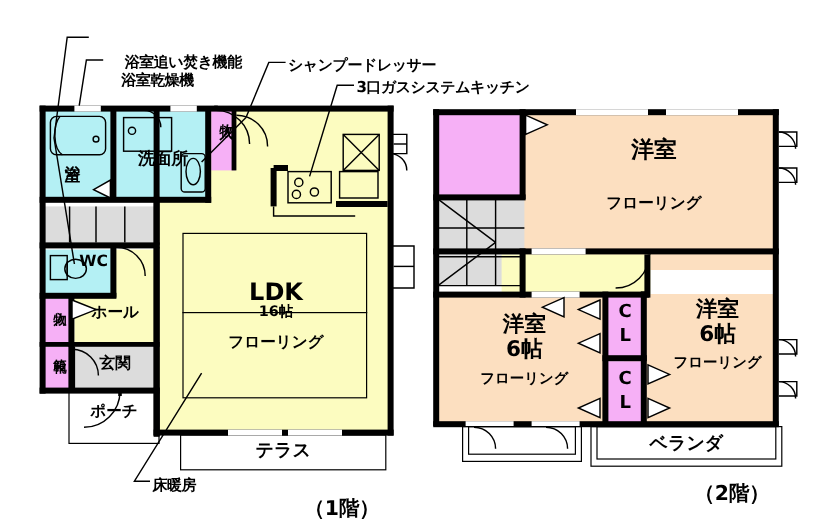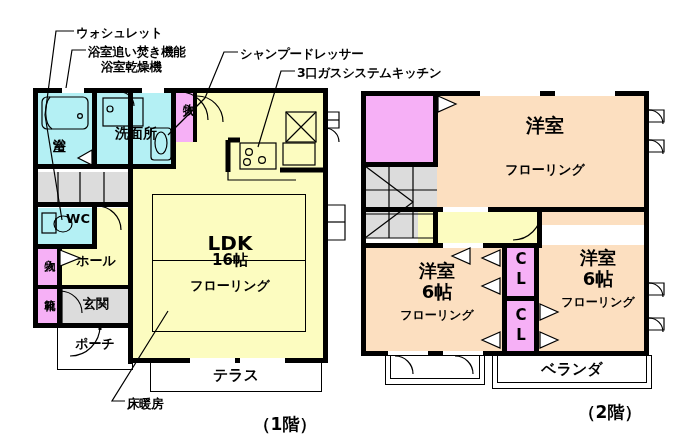--- a/index.html
+++ b/index.html
@@ -26,22 +26,21 @@
   .f-pink{background:#f6b0f6;}
   .f-peach{background:#fcdfc0;}
   .f-gray{background:#dcdcdc;}
   .f-white{background:#ffffff;}
 </style>
 </head>
 <body>
 
 <div id="stage">
 
-  <div class="ann" style="left:76px;top:26px;">ウォシュレット</div>
-  <div class="ann" style="left:88px;top:45px;">浴室追い焚き機能</div>
+  <div class="ann" style="left:104px;top:45px;">浴室追い焚き機能</div>
   <div class="ann" style="left:101px;top:60px;text-align:right;">浴室乾燥機</div>
   <div class="ann" style="left:240px;top:47px;">シャンプードレッサー</div>
   <div class="ann" style="left:297px;top:66px;">3口ガスシステムキッチン</div>
   <div class="ann" style="left:127px;top:397px;">床暖房</div>
 
   <div class="room f-yellow" style="left:130px;top:92px;width:195px;height:270px;"></div>
 
   <div class="room f-yellow" style="left:185px;top:92px;width:140px;height:95px;"></div>
 
   <div class="room f-yellow" style="left:62px;top:243px;width:68px;height:42px;"></div>
@@ -97,21 +96,21 @@
   <div class="lbl v" style="left:40px;top:128px;width:26px;font-size:13px;">浴室</div>
   <div class="lbl" style="left:100px;top:126px;width:72px;font-size:14px;">洗面所</div>
   <div class="lbl v" style="left:178px;top:94px;width:17px;font-size:12px;">物入</div>
   <div class="lbl" style="left:64px;top:212px;width:28px;font-size:13px;line-height:1.0;">WC</div>
   <div class="lbl v" style="left:38px;top:251px;width:17px;font-size:11px;">物入</div>
   <div class="lbl v" style="left:38px;top:291px;width:17px;font-size:11px;">靴箱</div>
   <div class="lbl" style="left:62px;top:254px;width:68px;font-size:13px;">ホール</div>
   <div class="lbl" style="left:62px;top:297px;width:68px;font-size:13px;">玄関</div>
   <div class="lbl" style="left:57px;top:337px;width:76px;font-size:13px;">ポーチ</div>
   <div class="lbl" style="left:175px;top:233px;width:110px;font-size:20px;">LDK</div>
-  <div class="lbl" style="left:175px;top:253px;width:110px;font-size:15px;">16帖</div>
+  <div class="lbl" style="left:175px;top:253px;width:110px;font-size:12px;">16帖</div>
   <div class="lbl" style="left:175px;top:279px;width:110px;font-size:13px;">フローリング</div>
   <div class="lbl" style="left:150px;top:368px;width:172px;font-size:15px;">テラス</div>
 
   <div class="lbl" style="left:230px;top:416px;width:110px;font-size:17px;">（1階）</div>
 
   <div class="room f-peach" style="left:365px;top:95px;width:280px;height:130px;"></div>
   <div class="room f-pink" style="left:365px;top:95px;width:72px;height:68px;"></div>
   <div class="room f-gray" style="left:365px;top:166px;width:72px;height:72px;"></div>
   <div class="room f-yellow" style="left:418px;top:212px;width:124px;height:36px;"></div>
   <div class="room f-peach" style="left:365px;top:245px;width:140px;height:110px;"></div>

